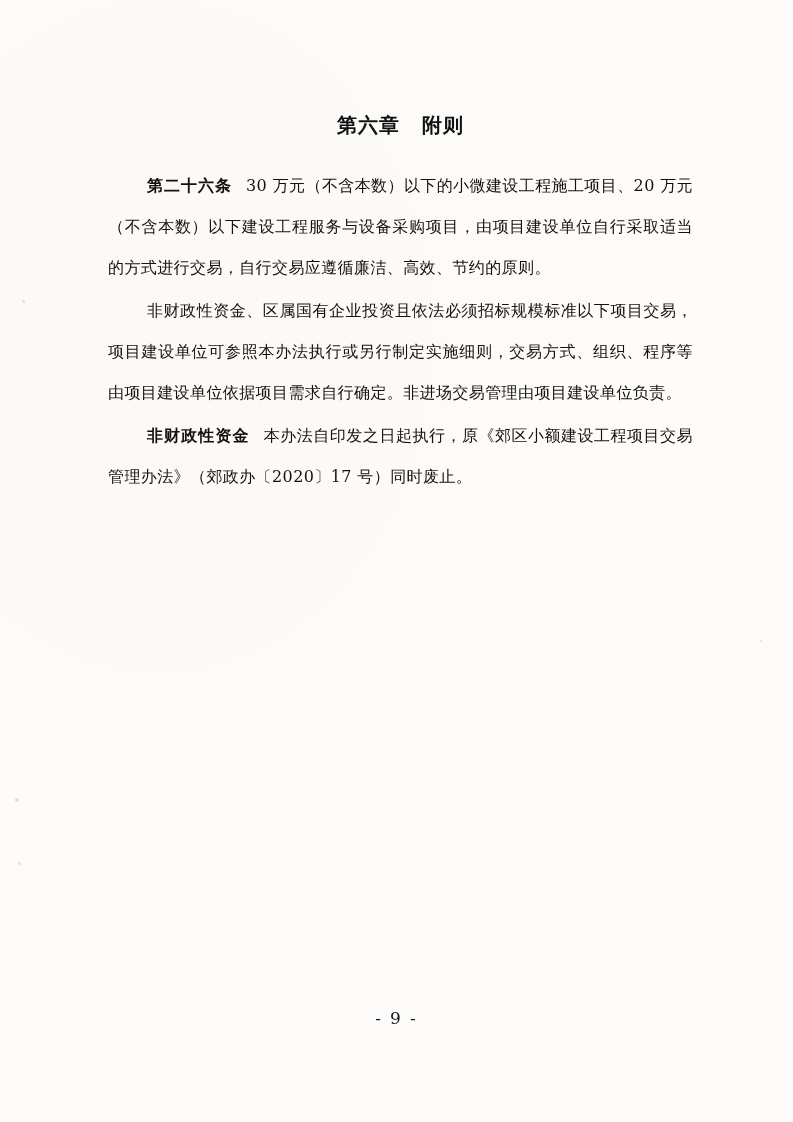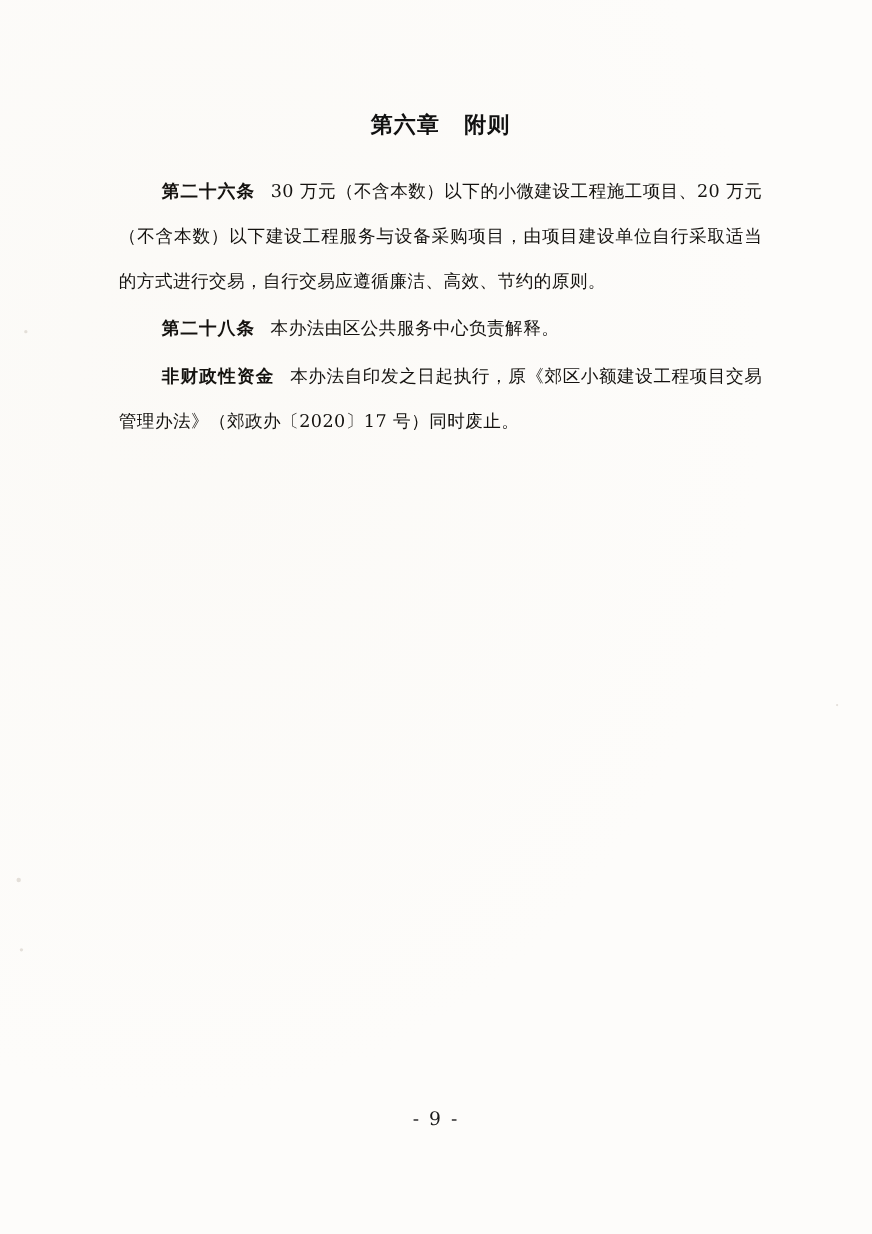--- a/index.html
+++ b/index.html
@@ -30,20 +30,21 @@
     top: 100px;
     width: 585px;
   }
   .chapter-title {
     text-align: center;
     font-size: 20px;
     font-weight: bold;
     letter-spacing: 1px;
     margin-bottom: 26px;
     color: #111;
+    margin-top: 12px;
   }
   .chapter-title .gap {
     display: inline-block;
     width: 22px;
   }
   p.para {
     font-size: 16px;
     line-height: 41px;
     text-align: justify;
     text-justify: inter-ideograph;
@@ -96,24 +97,24 @@
 
     <div class="chapter-title">
       <span>第六章</span><span class="gap"></span><span>附则</span>
     </div>
 
     <p class="para">
       <span class="artnum">第二十六条</span><span class="sp"></span><span>30 万元（不含本数）以下的小微建设工程施工项目、20 万元（不含本数）以下建设工程服务与设备采购项目，由项目建设单位自行采取适当的方式进行交易，自行交易应遵循廉洁、高效、节约的原则。</span>
     </p>
 
 
+    <p class="para">
+      <span>非财政性资金、区属国有企业投资且依法必须招标规模标准以下项目交易，项目建设单位可参照本办法执行或另行制定实施细则，交易方式、组织、程序等由项目建设单位依据项目需求自行确定。非进场交易管理由项目建设单位负责。</span>
+    </p>
 
-    <p class="para">
-      <span class="artnum">第二十八条</span><span class="sp"></span><span>本办法由区公共服务中心负责解释。</span>
-    </p>
 
     <p class="para">
       <span class="artnum">非财政性资金</span><span class="sp"></span><span>本办法自印发之日起执行，原《郊区小额建设工程项目交易管理办法》（郊政办〔2020〕17 号）同时废止。</span>
     </p>
 
   </div>
 
   <div class="page-number">
     <span>-</span><span class="pnum">9</span><span>-</span>
   </div>

